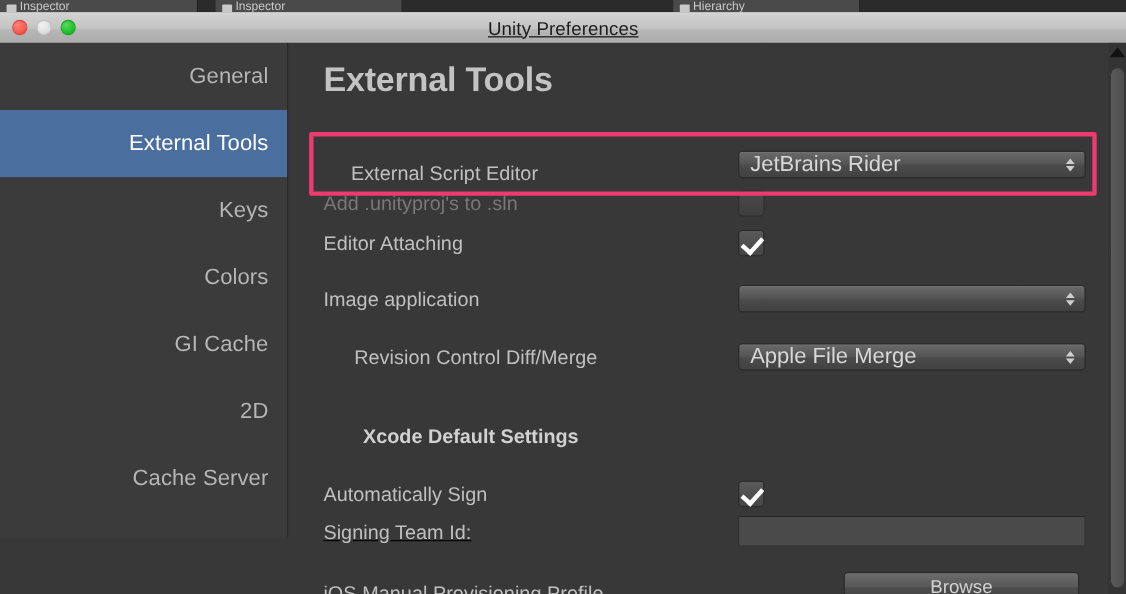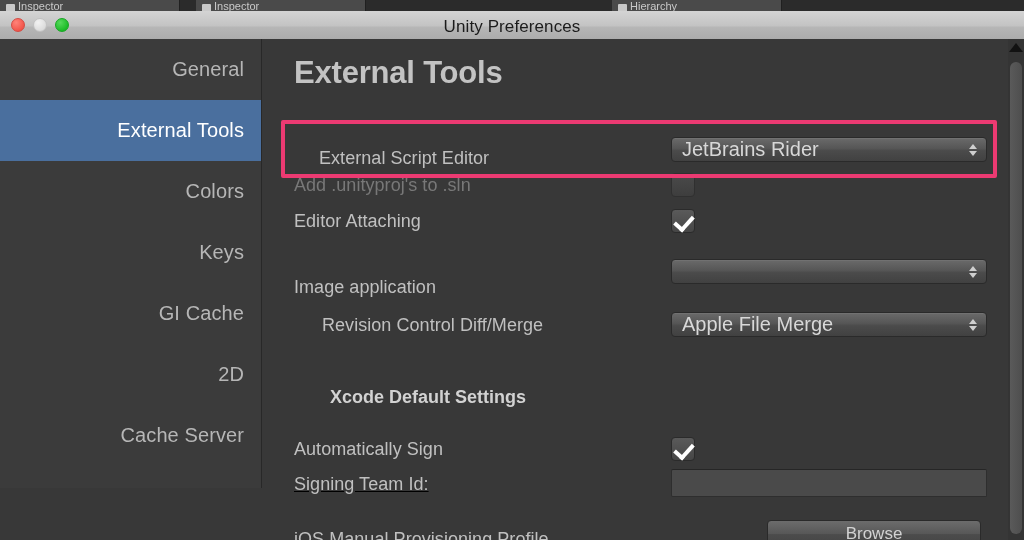--- a/index.html
+++ b/index.html
@@ -32,21 +32,21 @@
   .bg-tab .bg-tab-label {
     font-size:11px; color:#c9c9c9; line-height:11px;
     white-space:nowrap; transform:translateY(1px);
   }
 
   
   .titlebar {
     position:absolute; left:0; top:11px; width:1024px; height:32px;
     background:linear-gradient(to bottom,#d4d4d4 0%,#c3c3c3 48%,#b6b6b6 52%,#aaaaaa 100%);
     border-bottom:1px solid #6f6f6f;
-    display:flex; align-items:center;
+    display:flex; align-items:center;text-decoration:underline;
   }
   .traffic { position:absolute; left:11px; top:7px; display:flex; gap:8px; }
   .light { width:14px; height:14px; border-radius:50%; }
   .light.close  { background:radial-gradient(circle at 35% 30%,#ff8379,#f2564b 70%,#d8453c); border:1px solid #d44b43; }
   .light.min    { background:radial-gradient(circle at 35% 30%,#f2f2f2,#dcdcdc 70%,#c9c9c9); border:1px solid #c2c2c2; }
   .light.zoom   { background:radial-gradient(circle at 35% 30%,#56d95b,#1cbc28 70%,#14a520); border:1px solid #17a723; }
   .title-text {
     width:100%; text-align:center;
     font-size:17px; color:#1c1c1c; font-weight:400;
     letter-spacing:0.1px;
@@ -193,24 +193,24 @@
   <div class="content">
 
     <div class="sidebar">
       <div class="side-item">
         <span>General</span>
       </div>
       <div class="side-item selected">
         <span>External Tools</span>
       </div>
       <div class="side-item">
+        <span>Keys</span>
+      </div>
+      <div class="side-item">
         <span>Colors</span>
-      </div>
-      <div class="side-item">
-        <span>Keys</span>
       </div>
       <div class="side-item">
         <span>GI Cache</span>
       </div>
       <div class="side-item">
         <span>2D</span>
       </div>
       <div class="side-item">
         <span>Cache Server</span>
       </div>
@@ -240,21 +240,21 @@
         <div class="checkbox off"></div>
       </div>
 
       <div class="row" style="top:167px;">
         <span class="row-label">Editor Attaching</span>
       </div>
       <div class="ctrl" style="top:170px;">
         <div class="checkbox on"></div>
       </div>
 
-      <div class="row" style="top:233px;">
+      <div class="row" style="top:218px;">
         <span class="row-label">Image application</span>
       </div>
       <div class="ctrl" style="top:220px;">
         <div class="dropdown">
           <span class="dd-arrows">
               <i class="up"></i>
               <i class="down"></i>
             </span>
         </div>
       </div>

